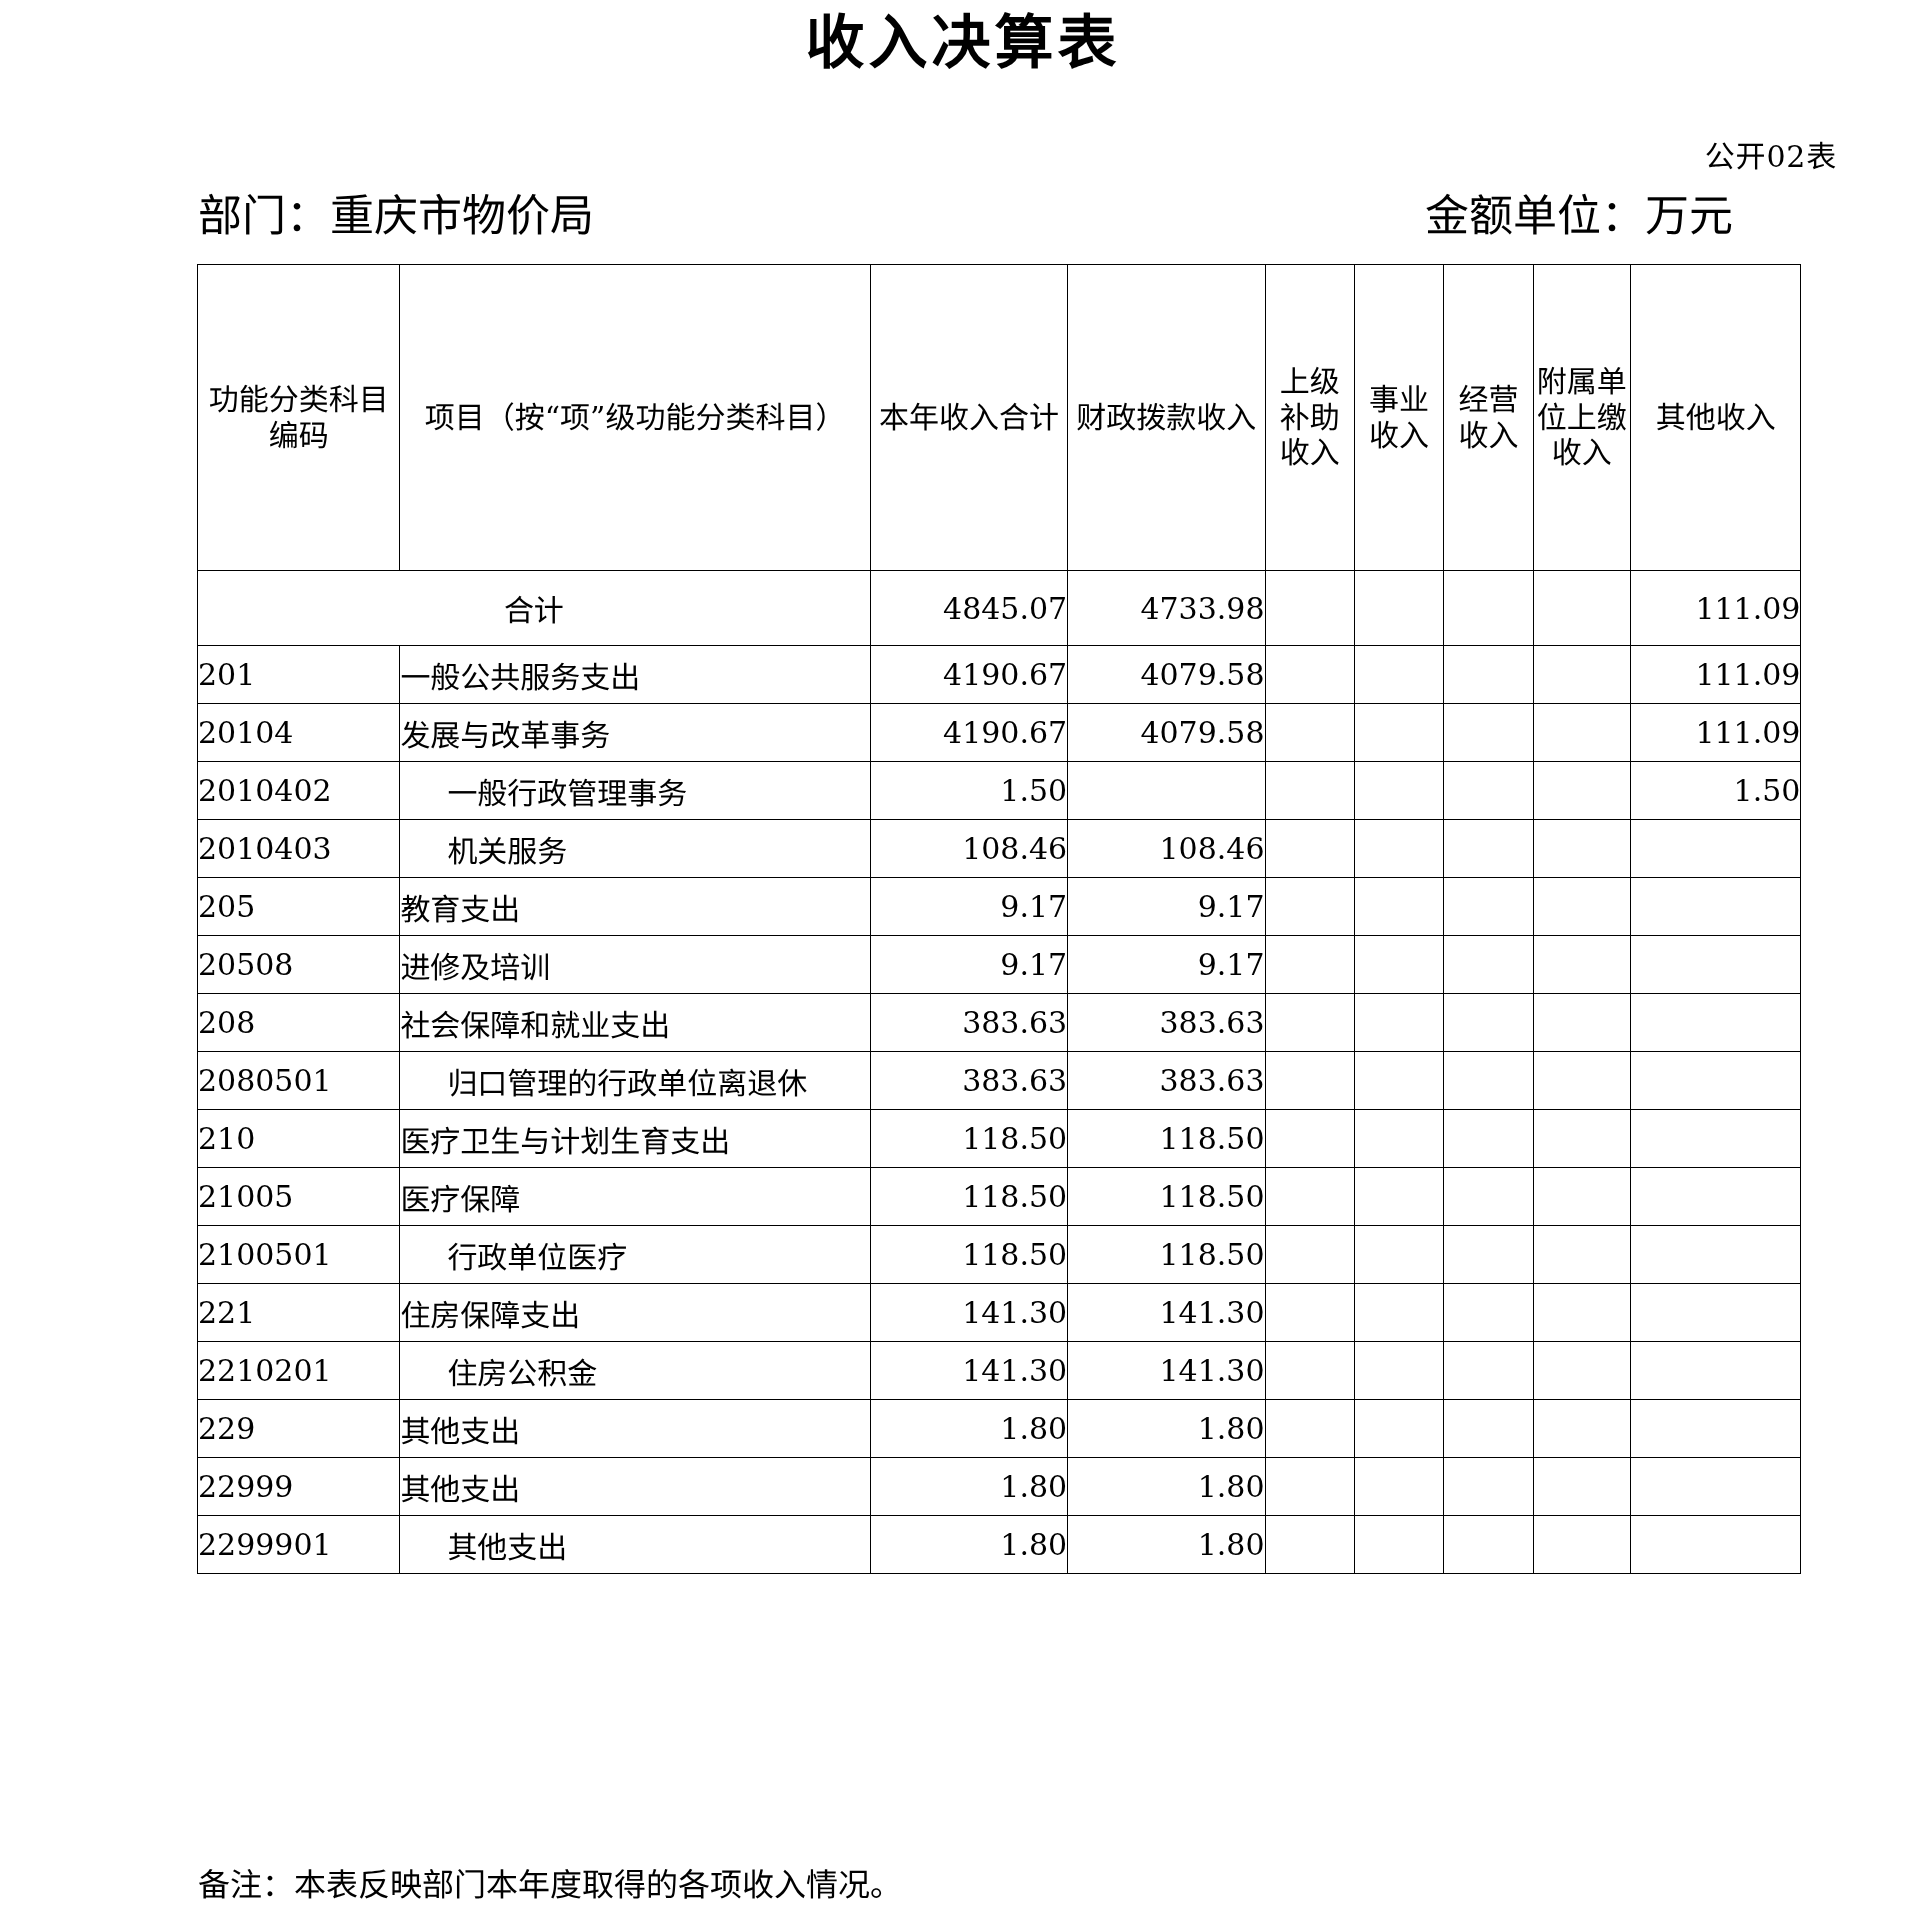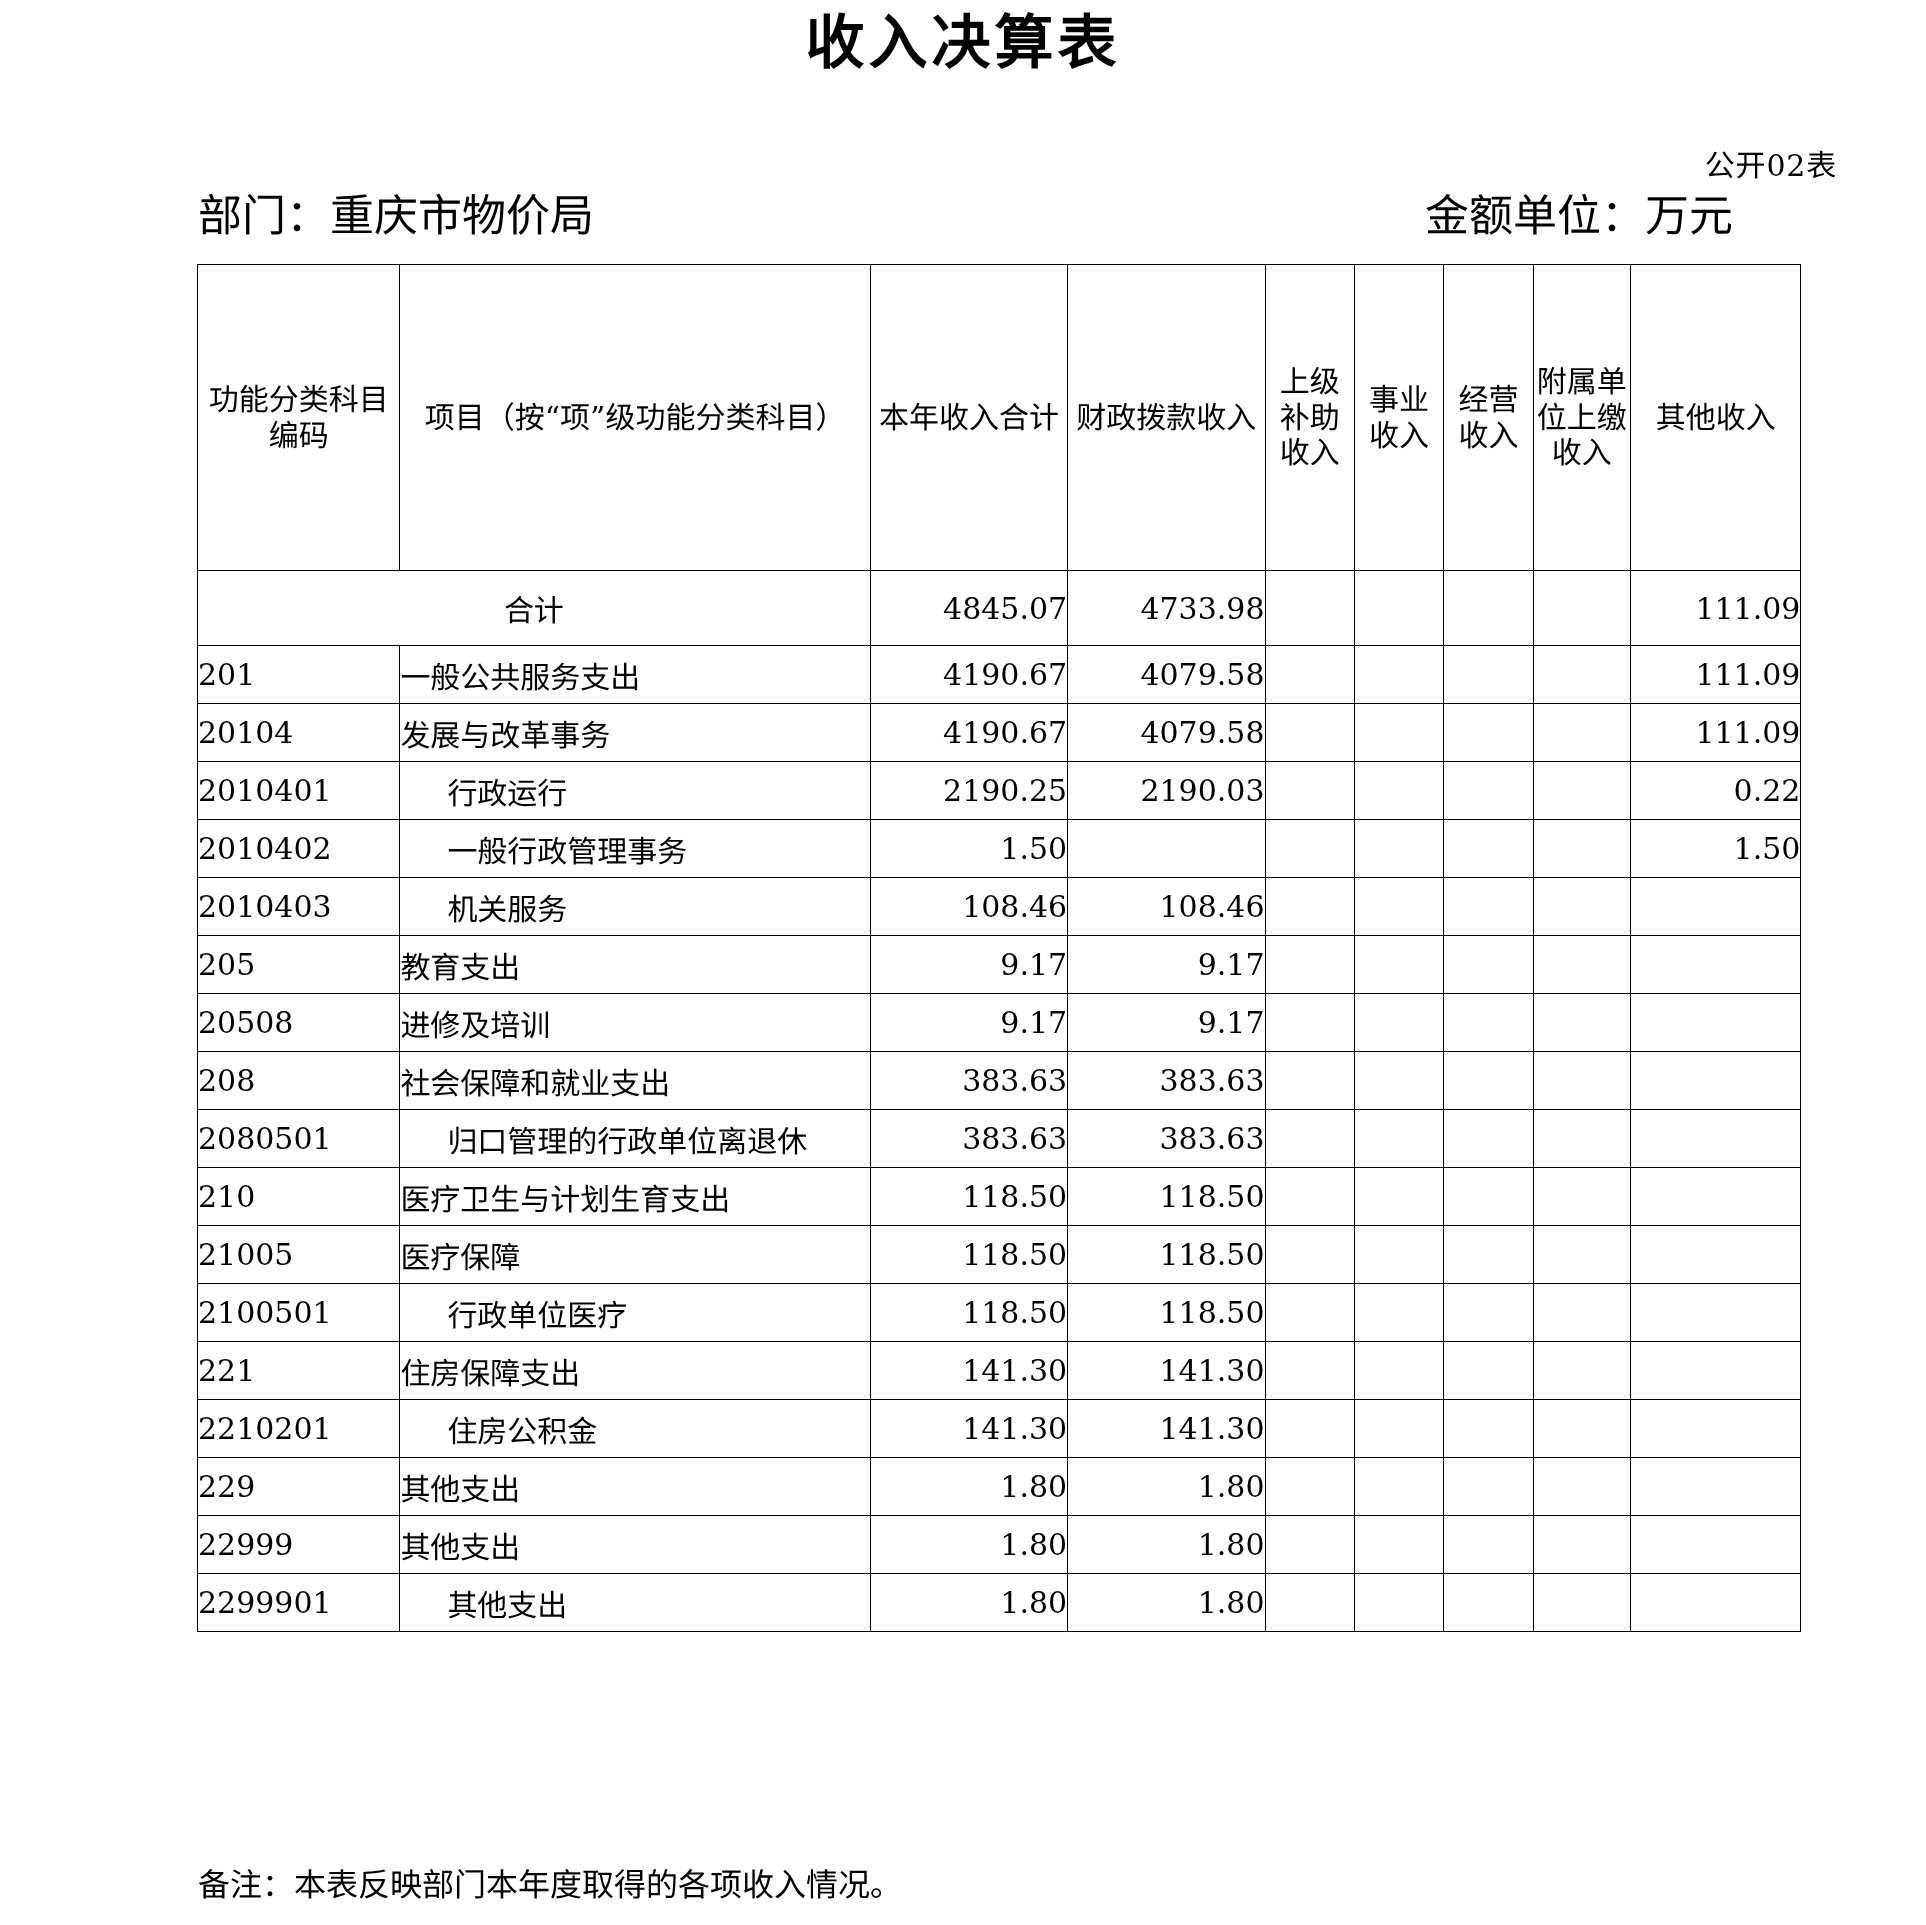--- a/index.html
+++ b/index.html
@@ -33,21 +33,21 @@
     font-size: 59px;
     font-weight: bold;
     letter-spacing: 4px;
     font-family: "DejaVu Serif", "Liberation Serif", serif;
     line-height: 1.2;
   }
 
   
   .sheet-no {
     position: absolute;
-    top: 141px;
+    top: 132px;
     right: 89px;
     font-size: 30px;
     letter-spacing: 0.8px;
     white-space: nowrap;
   }
 
   
   .meta-row {
     position: absolute;
     top: 180px;
@@ -191,31 +191,20 @@
             <td class="c-item">发展与改革事务</td>
             <td class="c-num">4190.67</td>
             <td class="c-num">4079.58</td>
             <td class="c-num"></td>
             <td class="c-num"></td>
             <td class="c-num"></td>
             <td class="c-num"></td>
             <td class="c-num">111.09</td>
           </tr>
           <tr>
-            <td class="c-code">2010401</td>
-            <td class="c-item indent">行政运行</td>
-            <td class="c-num">2190.25</td>
-            <td class="c-num">2190.03</td>
-            <td class="c-num"></td>
-            <td class="c-num"></td>
-            <td class="c-num"></td>
-            <td class="c-num"></td>
-            <td class="c-num">0.22</td>
-          </tr>
-          <tr>
             <td class="c-code">2010402</td>
             <td class="c-item indent">一般行政管理事务</td>
             <td class="c-num">1.50</td>
             <td class="c-num"></td>
             <td class="c-num"></td>
             <td class="c-num"></td>
             <td class="c-num"></td>
             <td class="c-num"></td>
             <td class="c-num">1.50</td>
           </tr>

